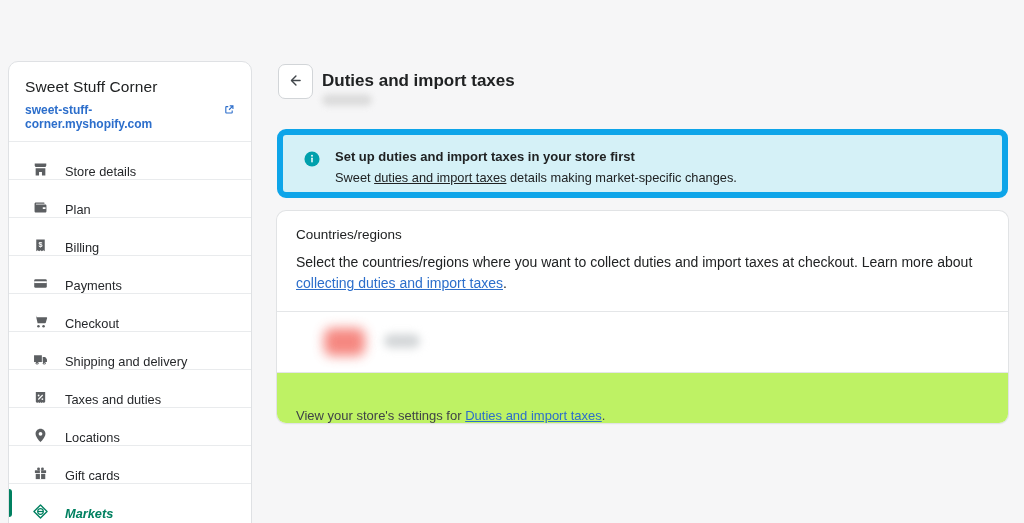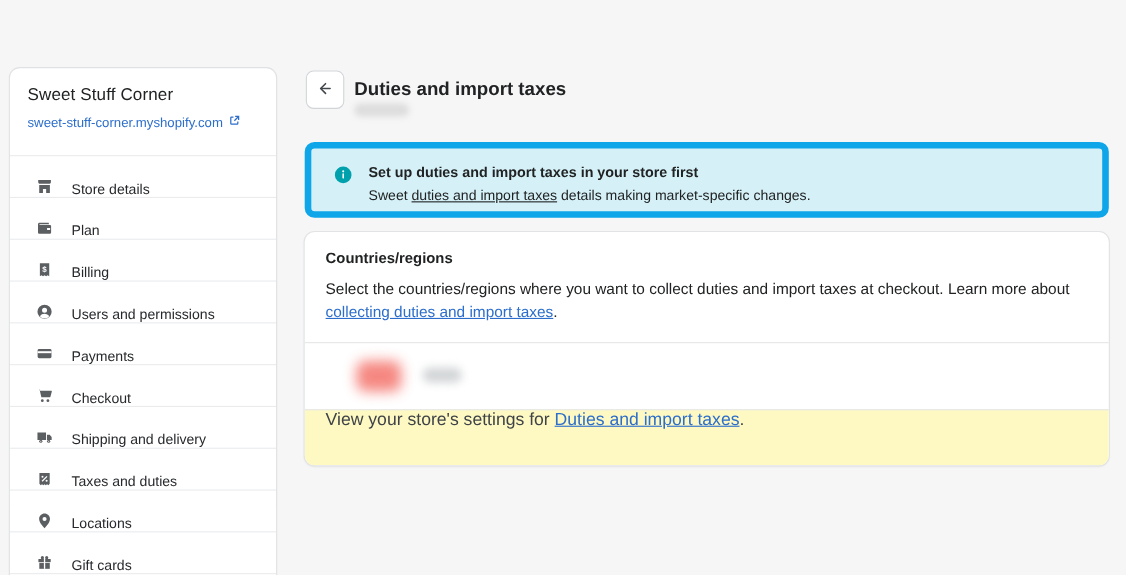--- a/index.html
+++ b/index.html
@@ -9,22 +9,22 @@
 
   
   .sidebar {
     position:absolute; left:8px; top:20px; width:244px; height:520px;
     background:#ffffff; border:1px solid #dfe1e4; border-radius:10px;
     overflow:hidden;
   }
   .sidebar-header { height:79px; padding:16px 16px 0 16px; }
   .store-name { font-size:15.5px; font-weight:500; color:#202223; letter-spacing:.1px; }
   .store-url {
-    margin-top:7px; display:flex; align-items:center; gap:4px;
-    font-size:12px; color:#2c6ecb; cursor:pointer; width:fit-content;
+    margin-top:7px; display:flex; gap:4px;
+    font-size:12px; color:#2c6ecb; cursor:pointer; width:fit-content;font-weight:bold;
   }
   .store-url svg { width:12px; height:12px; }
   .nav-item {
     position:relative; height:38px; display:flex; align-items:flex-end; gap:15px;
     padding-left:22px; border-top:1px solid #e9ebed; font-size:12.8px; color:#26282b;
     cursor:pointer;
   }
   .nav-item .icon { width:19px; height:19px; display:flex; align-items:center; justify-content:center; }
   .nav-item .icon svg { width:17px; height:17px; }
   .nav-item.active { color:#008060; font-weight:700;font-style:italic; }
@@ -59,36 +59,36 @@
   .banner-body .dark-link { color:#202223; text-decoration:underline; cursor:pointer; }
 
   
   .card {
     position:absolute; left:277px; top:170px; width:731px; height:212px;
     background:#ffffff; border-radius:9px;
     box-shadow:0 0 0 1px rgba(225,227,229,1), 0 1px 2px rgba(0,0,0,.07);
     display:flex; flex-direction:column; overflow:hidden;
   }
   .card-section1 { height:100px; padding:16px 19px 0 19px; }
-  .card-title { font-size:13.5px; font-weight:700; color:#202223; }
+  .card-title { font-size:13.5px; font-weight:400; color:#202223; }
   .card-desc { margin-top:10px; font-size:14px; line-height:21px; color:#202223; max-width:695px; }
   .blue-link { color:#2c6ecb; text-decoration:underline; cursor:pointer; }
   .card-row { position:relative; height:61px; border-top:1px solid #e4e6e8; }
   .blob-red {
     position:absolute; left:47px; top:16px; width:41px; height:28px;
     background:#f4736b; border-radius:8px; filter:blur(6px); opacity:.85;
   }
   .blob-gray {
     position:absolute; left:107px; top:22px; width:36px; height:14px;
     background:#d3d6d8; border-radius:7px; filter:blur(4px);
   }
   .card-footer {
-    height:51px; border-top:1px solid #e4e6e8; background:#fef9c3;
-    display:flex; align-items:flex-start; padding-left:19px;
-    font-size:16px; color:#3f4347;
+    height:51px; border-top:1px solid #e4e6e8; background:#bef264;
+    display:flex; align-items:flex-end; padding-left:19px;
+    font-size:13px; color:#3f4347;
   }
 </style>
 </head>
 <body>
 
 <div class="screen">
 
   <aside class="sidebar">
     <div class="sidebar-header">
       <div class="store-name">Sweet Stuff Corner</div>
@@ -121,28 +121,20 @@
         <span>Plan</span>
       </div>
       <div class="nav-item">
         <span class="icon">
             <svg viewBox="0 0 20 20" fill="#5c5f62">
               <path d="M5 2.8h10v13.9l-1.7-1.2-1.65 1.2L10 15.5l-1.65 1.2-1.65-1.2L5 16.7z"></path>
               <text x="10" y="11.6" fill="#fff" font-size="8.5" font-weight="bold" text-anchor="middle" font-family="Liberation Sans, sans-serif">$</text>
             </svg>
           </span>
         <span>Billing</span>
-      </div>
-      <div class="nav-item">
-        <span class="icon">
-            <svg viewBox="0 0 20 20" fill="#5c5f62">
-              <path fill-rule="evenodd" d="M10 2.4a7.6 7.6 0 1 1 0 15.2A7.6 7.6 0 0 1 10 2.4zm0 3.1a2.7 2.7 0 1 1 0 5.4 2.7 2.7 0 0 1 0-5.4zm0 6.5c2.1 0 4 1 5.1 2.6a6.6 6.6 0 0 1-10.2 0A6.3 6.3 0 0 1 10 12z"></path>
-            </svg>
-          </span>
-        <span>Users and permissions</span>
       </div>
       <div class="nav-item">
         <span class="icon">
             <svg viewBox="0 0 20 20" fill="#5c5f62">
               <rect x="2.6" y="5" width="14.8" height="10" rx="1.6"></rect>
               <rect x="2.6" y="7.4" width="14.8" height="2.1" fill="#fff"></rect>
             </svg>
           </span>
         <span>Payments</span>
       </div>

